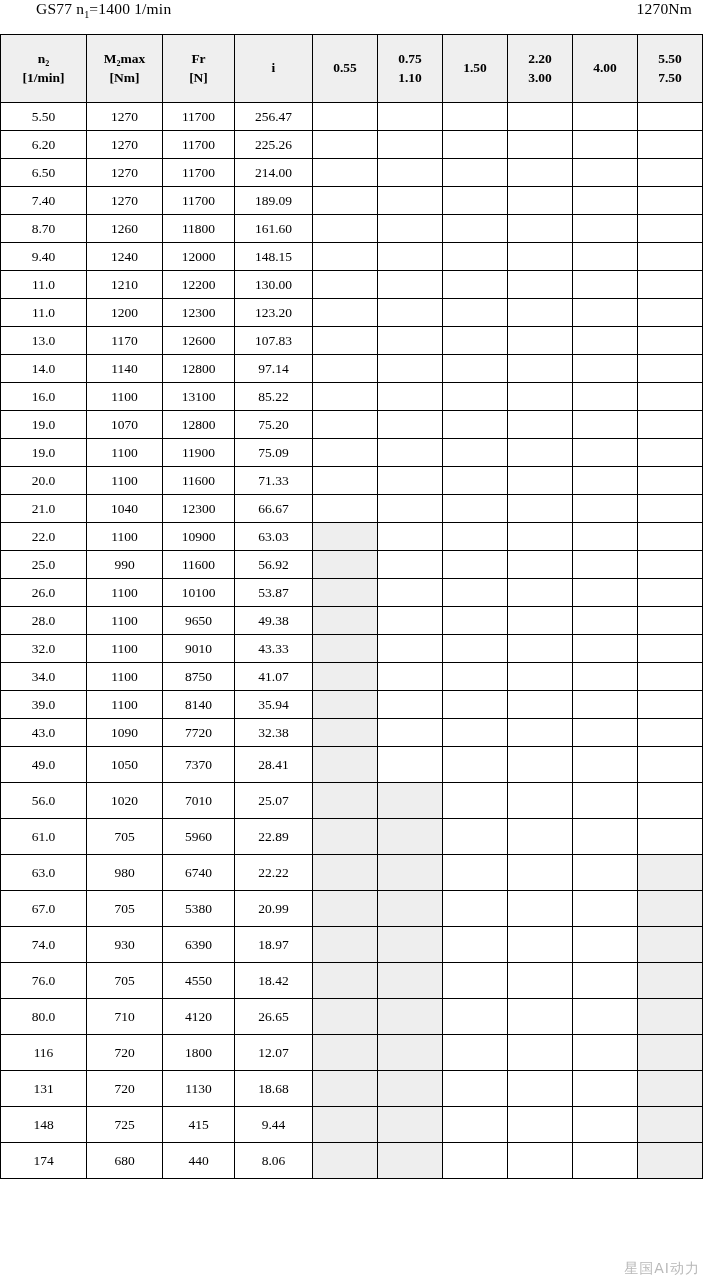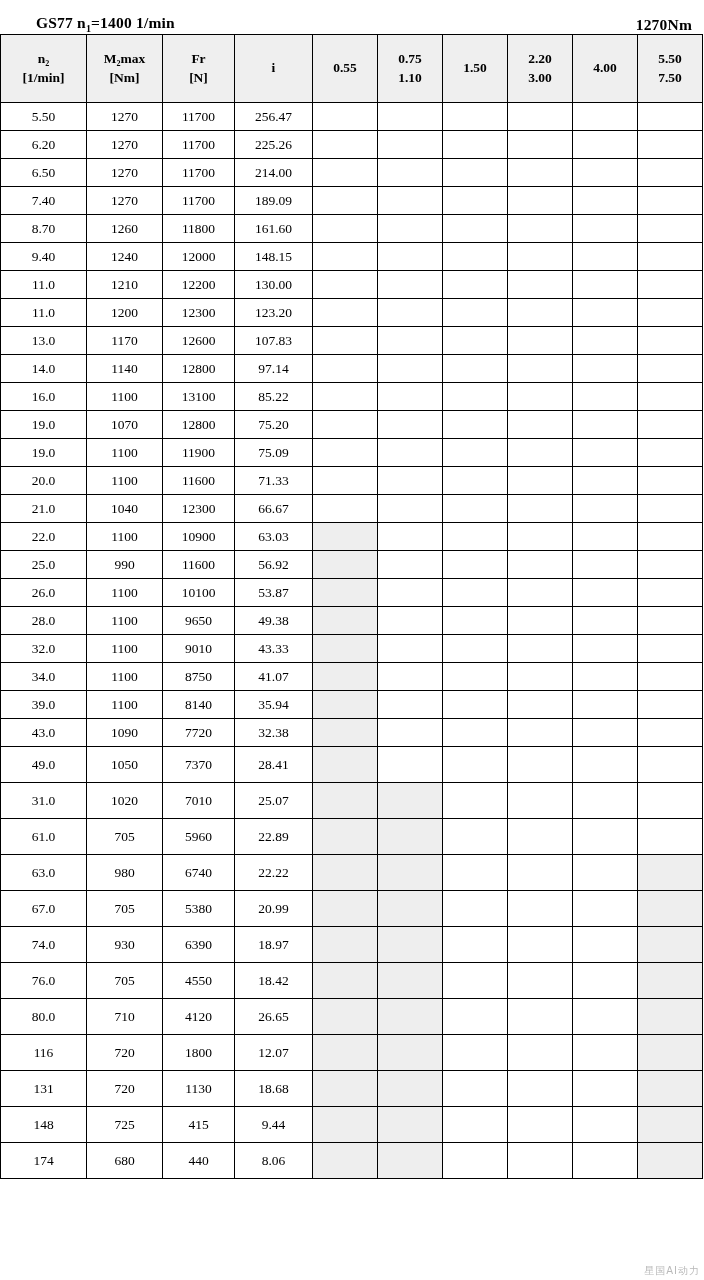--- a/index.html
+++ b/index.html
@@ -15,24 +15,24 @@
   }
   .sheet {
     width: 704px;
     min-height: 1280px;
     position: relative;
   }
   
   .title-bar {
     height: 34px;
     display: flex;
-    align-items: flex-end;
+    align-items: flex-start;
     justify-content: space-between;
     padding: 0 6px 0 36px;
-    font-weight: bold;
+    font-weight: normal;
     font-size: 15.5px;
     letter-spacing: 0.2px;
   }
   .title-left { white-space: nowrap; }
   .title-right { white-space: nowrap; padding-right: 6px; }
   sub { font-size: 10px; }
   
   table.gear {
     border-collapse: collapse;
     width: 578px;
@@ -70,21 +70,21 @@
   col.c-m2 { width: 76px; }
   col.c-fr { width: 72px; }
   col.c-i  { width: 78px; }
   col.c-r  { width: 65px; }
   
   table.gear { border-left: 1px solid #000; border-right: 1px solid #000; }
   .watermark {
     position: absolute;
     right: 4px;
     bottom: 2px;
-    font-size: 10px;
+    font-size: 14px;
     color: #b9b9b9;
     font-family: "DejaVu Sans", sans-serif;
     letter-spacing: 1px;
   }
 </style>
 </head>
 <body>
 
 <div class="sheet">
 
@@ -429,21 +429,21 @@
           <td>7370</td>
           <td>28.41</td>
           <td class="shaded"></td>
           <td class="blank"></td>
           <td class="blank"></td>
           <td class="blank"></td>
           <td class="blank"></td>
           <td class="blank"></td>
         </tr>
         <tr class="tall">
-          <td>31.0</td>
+          <td>56.0</td>
           <td>1020</td>
           <td>7010</td>
           <td>25.07</td>
           <td class="shaded"></td>
           <td class="shaded"></td>
           <td class="blank"></td>
           <td class="blank"></td>
           <td class="blank"></td>
           <td class="blank"></td>
         </tr>

